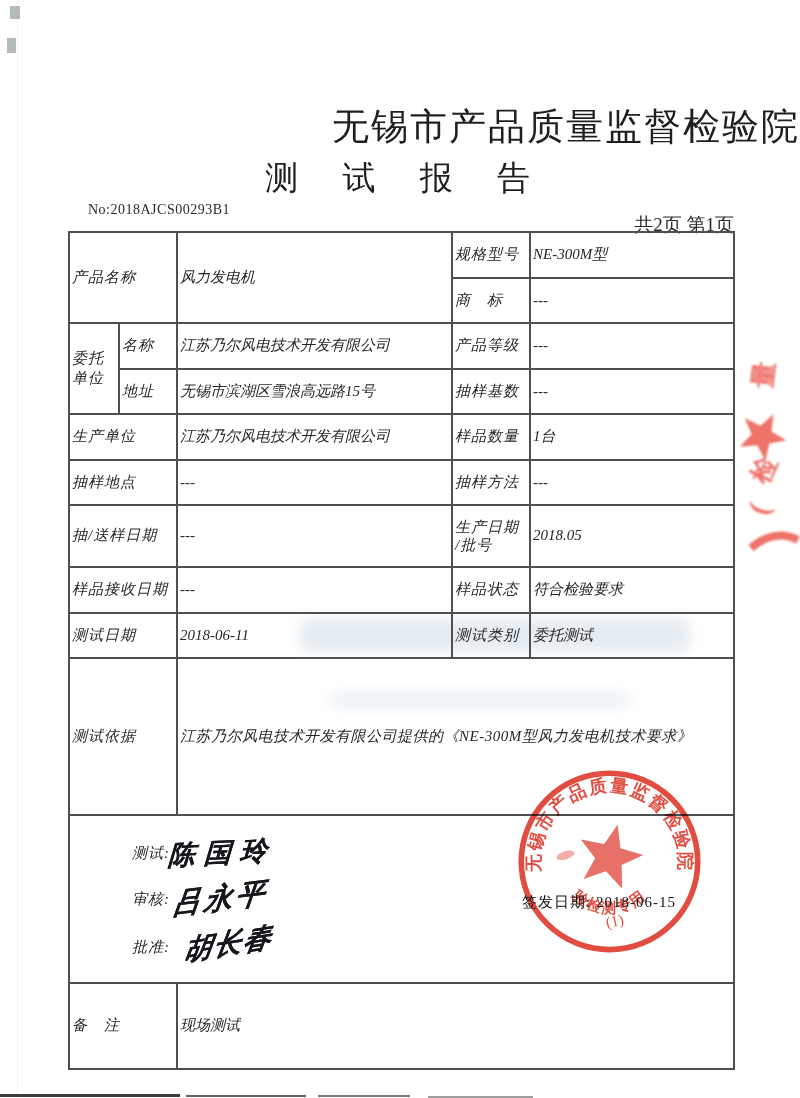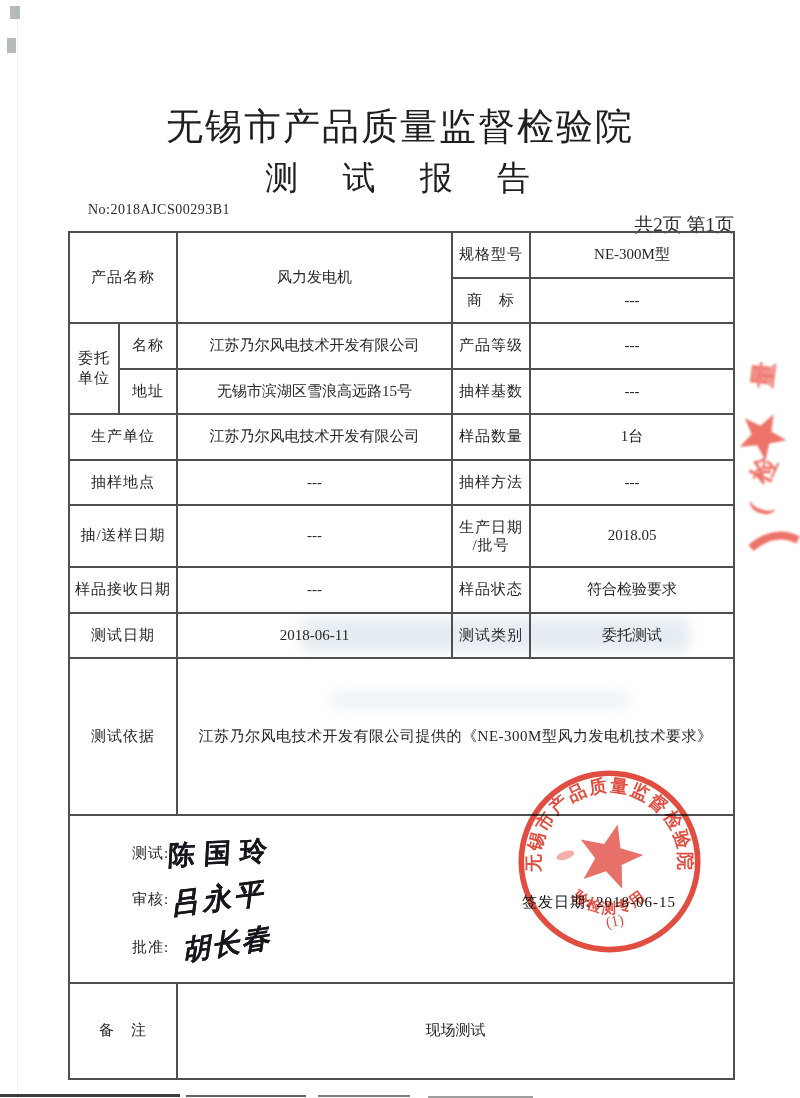--- a/index.html
+++ b/index.html
@@ -3,44 +3,45 @@
 <meta charset="utf-8">
 <style>
   html,body{margin:0;padding:0;}
   body{
     width:800px;height:1098px;position:relative;background:#ffffff;
     font-family:"Liberation Serif","DejaVu Serif",serif;color:#262626;
     overflow:hidden;
   }
   
   .org-title{
-    position:absolute;top:102px;left:0;width:800px;text-align:center;
+    position:absolute;top:102px;left:0;width:800px;text-align:right;
     font-size:37px;letter-spacing:2px;color:#1f1f1f;font-weight:500;
   }
   .doc-title{
     position:absolute;top:156px;left:0;width:800px;text-align:center;
     font-size:33px;letter-spacing:5px;word-spacing:26px;color:#1f1f1f;font-weight:500;
   }
   .report-no{position:absolute;left:88px;top:202px;font-size:14px;color:#2a2a2a;letter-spacing:.5px;}
   .page-info{position:absolute;right:66px;top:212px;font-size:19px;color:#2a2a2a;}
   
   table.report{
     position:absolute;left:68px;top:231px;width:667px;
     border-collapse:collapse;table-layout:fixed;z-index:2;
   }
   table.report td{
-    border:2px solid #4f4f4f;text-align:center;vertical-align:middle;
+    border:2px solid #4f4f4f;vertical-align:middle;
     font-size:15px;color:#262626;padding:12px 2px;line-height:1.3;
     overflow:hidden;
+    font-style:italic;
   }
   td.lbl{letter-spacing:1px;}
   td.val{font-size:15px;margin-top:29px;}
   .r1{height:40px}.r2{height:40px}.r3{height:36px}.r4{height:36px}
   .r5{height:38px}.r6{height:34px}.r7{height:30px}.r8{height:40px}
-  .r9{height:44px}.r10{height:157px}.r11{height:168px}.r12{height:96px}
+  .r9{height:44px}.r10{height:157px}.r11{height:168px}.r12{height:86px}
   td.basis-val{font-size:15px;letter-spacing:.5px;}
   td.remark-val{text-align:left;vertical-align:top;padding:18px 0 0 8px;}
   .two-line span{display:block;line-height:1.2;}
   
   td.sig-cell{position:relative;padding:0;}
   .sig-label{position:absolute;left:62px;font-size:15px;color:#262626;letter-spacing:1px;}
   .sig-name{
     position:absolute;color:#16161d;font-weight:600;
     font-family:"Liberation Serif","DejaVu Serif",serif;
     text-shadow:0 0 .6px #222;

